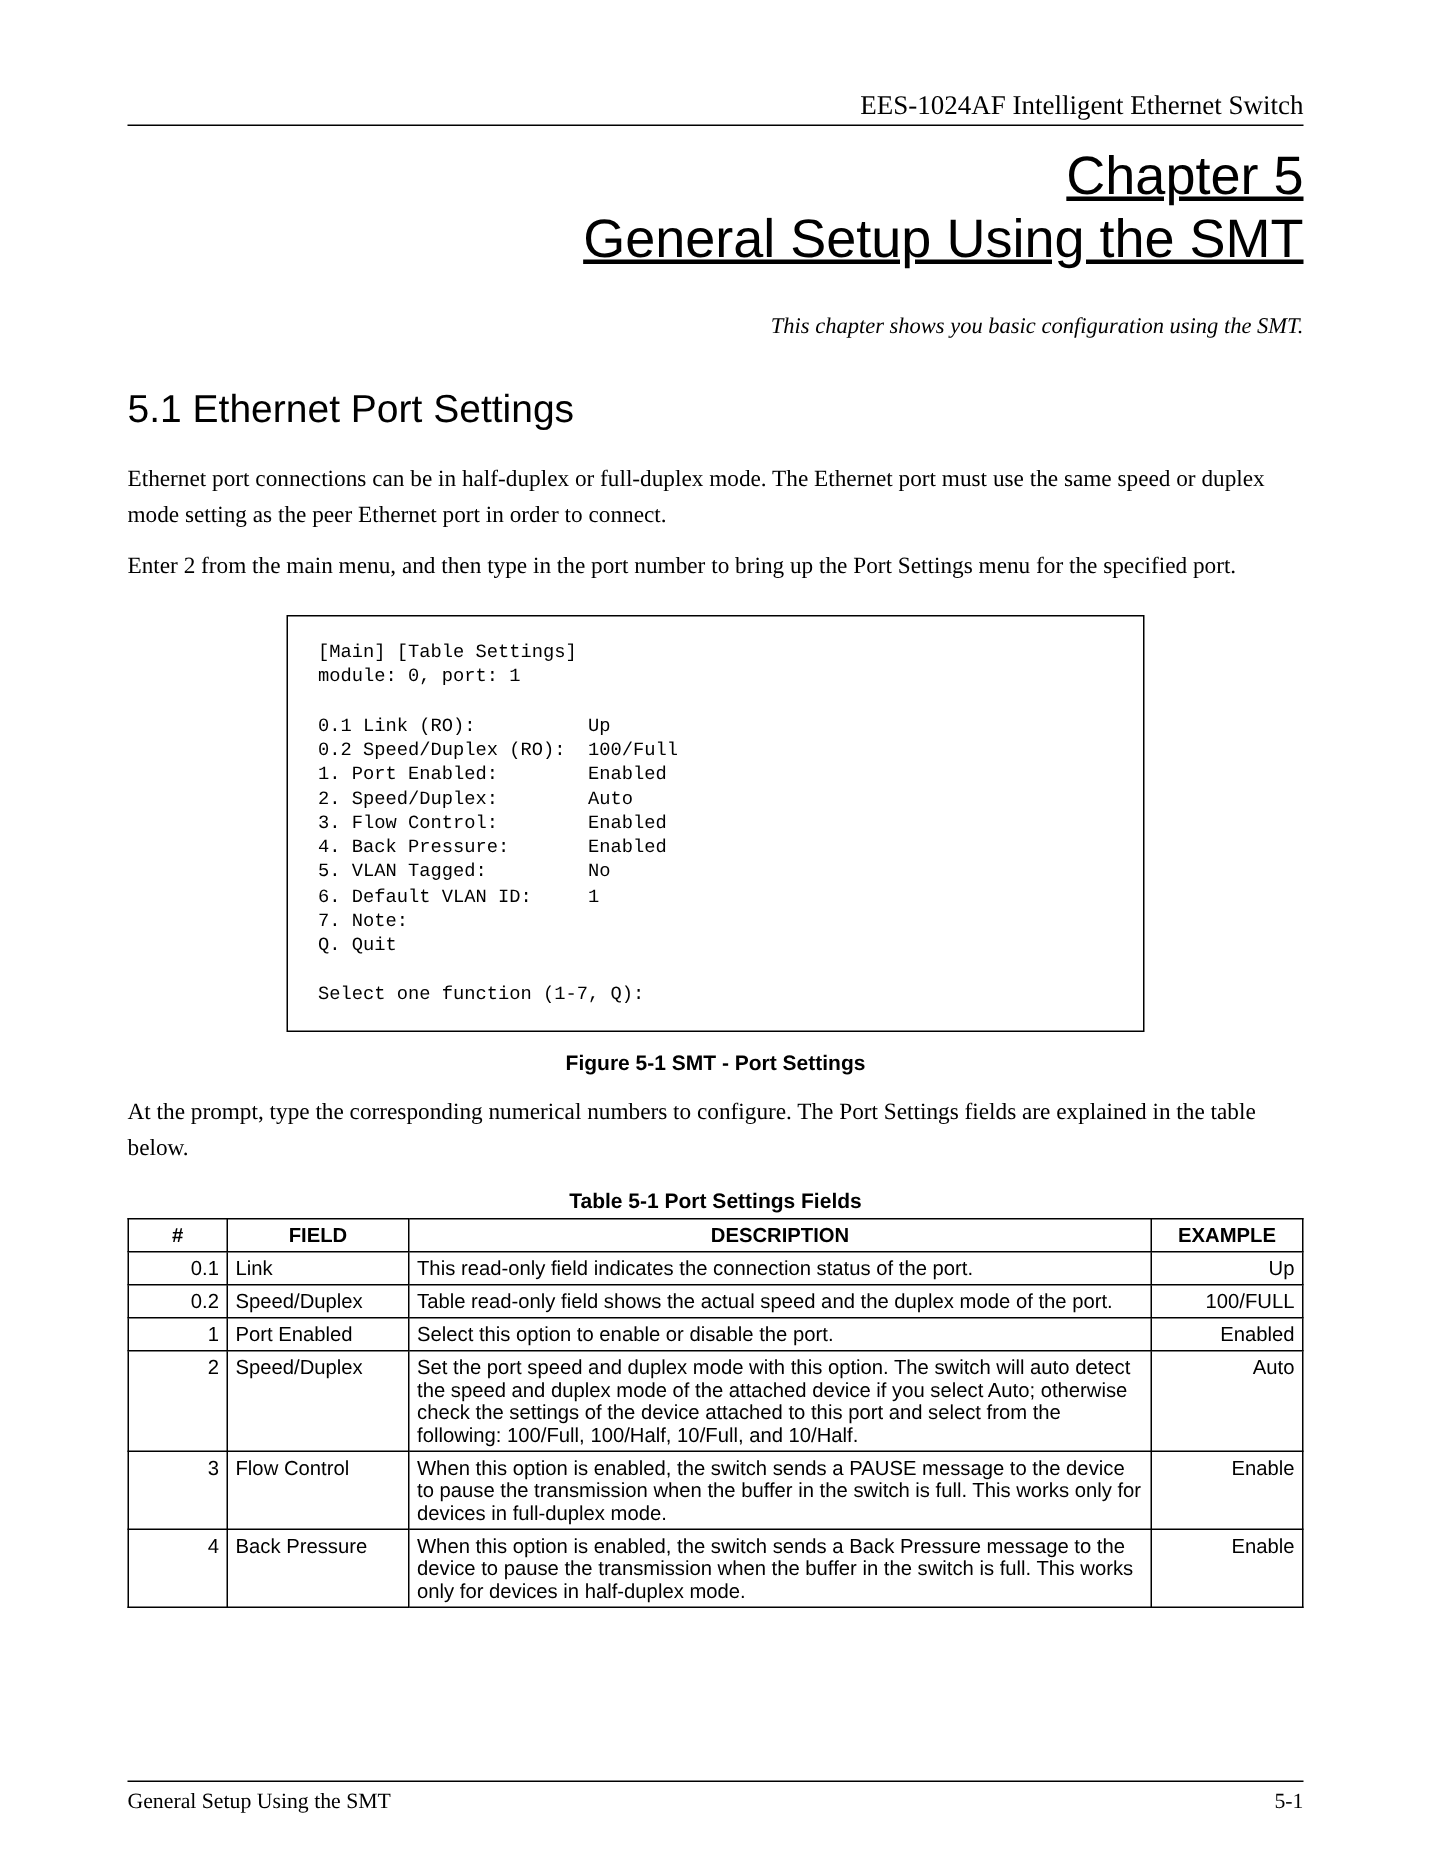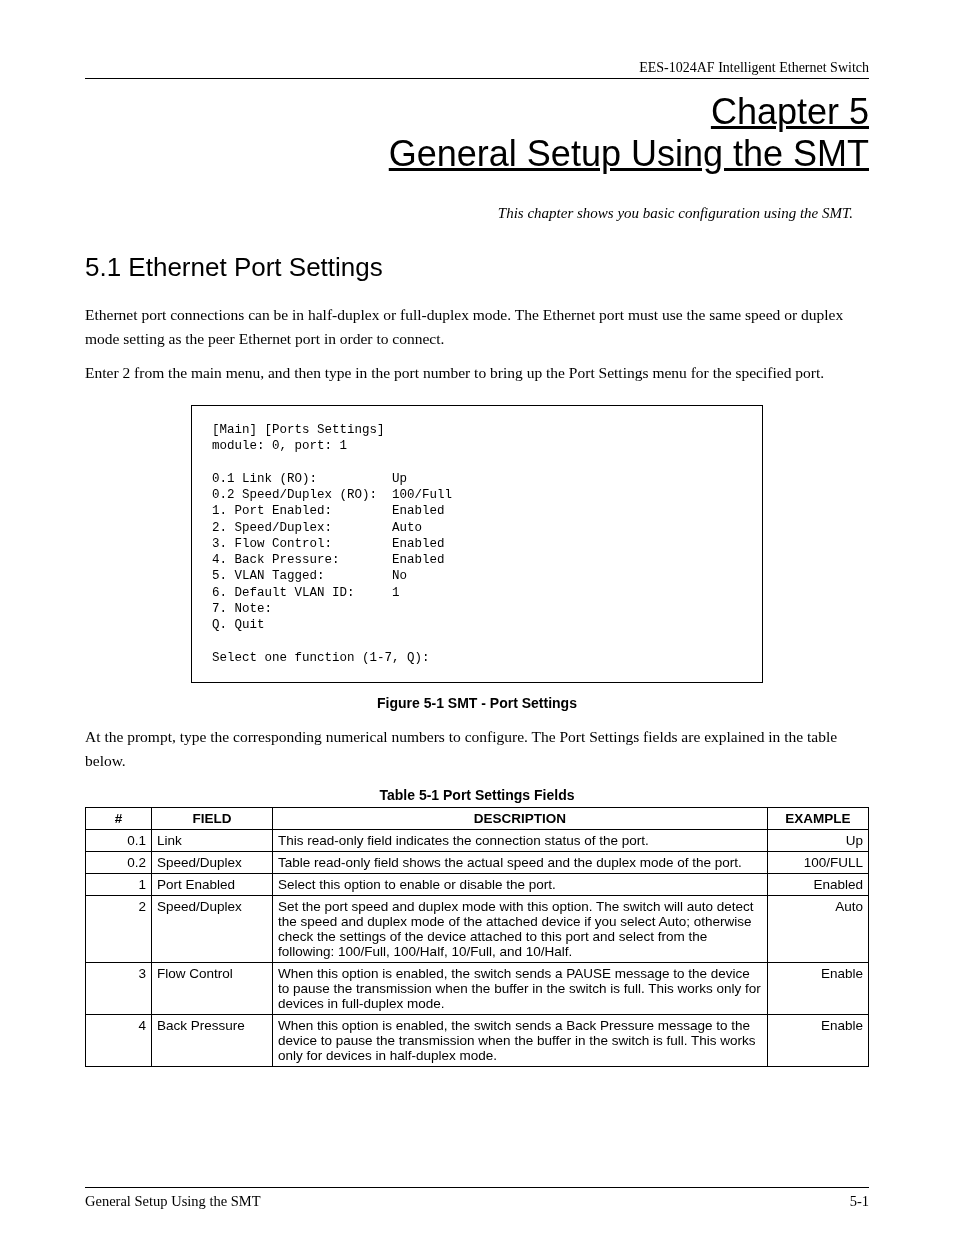--- a/index.html
+++ b/index.html
@@ -17,21 +17,21 @@
       box-sizing: border-box;
       position: relative;
     }
     .header-line {
       border-bottom: 1px solid #000;
       padding-bottom: 2px;
       margin-bottom: 12px;
     }
     .header-text {
       text-align: right;
-      font-size: 14px;
+      font-size: 18px;
     }
     .chapter-title {
       text-align: right;
       font-family: Arial, Helvetica, sans-serif;
       font-size: 36px;
       text-decoration: underline;
       margin: 8px 0 0 0;
       font-weight: normal;
     }
     .chapter-subtitle {
@@ -39,21 +39,21 @@
       font-family: Arial, Helvetica, sans-serif;
       font-size: 36px;
       text-decoration: underline;
       margin: 0 0 30px 0;
       font-weight: normal;
     }
     .chapter-desc {
       text-align: right;
       font-style: italic;
       font-size: 15px;
-      margin: 20px 16px 30px 0;
+      margin: 20px 0 30px 0;
     }
     .section-heading {
       font-family: Arial, Helvetica, sans-serif;
       font-size: 26px;
       margin: 14px 0 20px 0;
       font-weight: normal;
     }
     .body-text {
       font-size: 15.5px;
       line-height: 1.55;
@@ -136,21 +136,21 @@
   <p class="chapter-desc">This chapter shows you basic configuration using the SMT.</p>
 
   <h2 class="section-heading">5.1 Ethernet Port Settings</h2>
 
   <p class="body-text">Ethernet port connections can be in half-duplex or full-duplex mode. The Ethernet port must use the same speed or duplex mode setting as the peer Ethernet port in order to connect.</p>
 
   <p class="body-text">
     <span>Enter 2 from the main menu, and then type in the port number to bring up the </span><span class="bold">Port Settings</span><span> menu for the specified port.</span>
   </p>
 
-  <div class="terminal-box"><span>[Main] [Ports Settings]</span>
+  <div class="terminal-box"><span>[Main] [Table Settings]</span>
 <span>module: 0, port: 1</span>
 <span></span>
 <span>0.1 Link (RO):          Up</span>
 <span>0.2 Speed/Duplex (RO):  100/Full</span>
 <span>1. Port Enabled:        Enabled</span>
 <span>2. Speed/Duplex:        Auto</span>
 <span>3. Flow Control:        Enabled</span>
 <span>4. Back Pressure:       Enabled</span>
 <span>5. VLAN Tagged:         No</span>
 <span>6. Default VLAN ID:     1</span>

